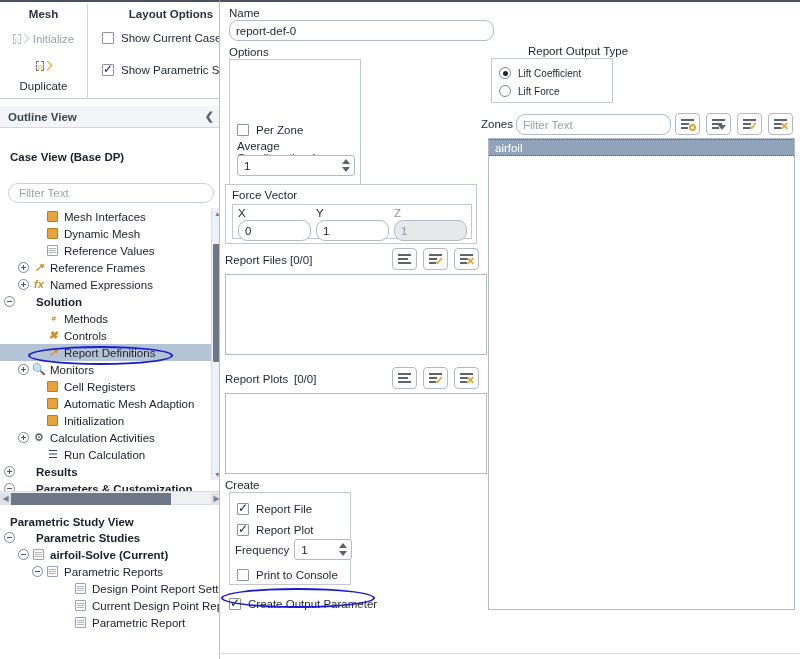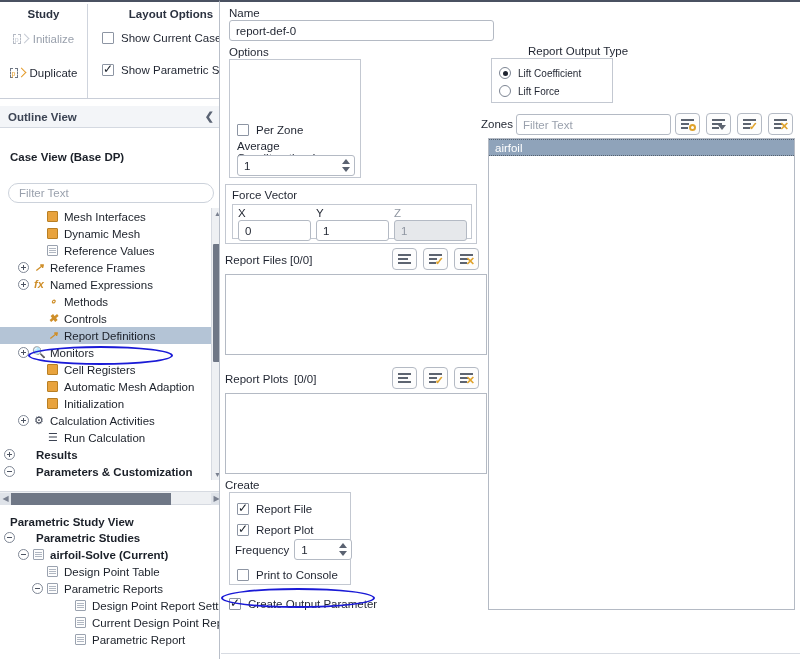--- a/index.html
+++ b/index.html
@@ -169,21 +169,21 @@
   #dialog {
     position: absolute; left: 219px; top: 0; width: 581px; height: 659px;
     background: #ffffff;
     border-left: 1px solid #b9bfc9;
     border-top: 2px solid #4a5161;
   }
   .lbl { font-size: 11.5px; color: #1f2430; }
   .lbl.b { font-weight: normal; }
 
   .txtfield {
-    border: 1px solid #b4bac4; border-radius: 3px; background: #fff;
+    border: 1px solid #b4bac4; border-radius: 9px; background: #fff;
     height: 21px; display: flex; align-items: center; padding: 0 6px;
     font-size: 11.5px; color: #1f2430;
   }
   .txtfield.ro { background: #e6e8eb; color: #8f96a1; }
   .txtfield.ph { color: #9aa1ad; }
 
   .grp {
     border: 1px solid #c3c8d1; background: #fff;
   }
 
@@ -266,30 +266,30 @@
 </style>
 </head>
 <body>
 
 <div id="root">
 
   <div id="app-bg">
 
     <div class="ribbon">
       <div class="ribbon-group study">
-        <div class="ribbon-title">Study</div>
+        <div class="ribbon-title">Mesh</div>
         <div class="rb-item disabled">
           <span class="rb-icon disabled">
               <span class="bx"></span>
               <span class="pp">p</span>
               <span class="ar"></span>
             </span>
           <span>Initialize</span>
         </div>
-        <div class="rb-item" style="margin-top:8px;">
+        <div class="rb-item" style="margin-top:8px;flex-direction:column;">
           <span class="rb-icon">
               <span class="bx"></span>
               <span class="pp">p</span>
               <span class="ar"></span>
             </span>
           <span>Duplicate</span>
         </div>
       </div>
       <div class="ribbon-group layout">
         <div class="ribbon-title">Layout Options</div>
@@ -342,20 +342,25 @@
         <div class="tnode ind1">
           <span class="toggle plus"></span>
           <span class="ticon glyph">↗</span>
           <span>Reference Frames</span>
         </div>
         <div class="tnode ind1">
           <span class="toggle plus"></span>
           <span class="ticon glyph">fx</span>
           <span>Named Expressions</span>
         </div>
+        <div class="tnode ind0 bold">
+          <span class="toggle"></span>
+          <span class="ticon"></span>
+          <span>Solution</span>
+        </div>
         <div class="tnode ind2">
           <span class="toggle none"></span>
           <span class="ticon glyph">∘</span>
           <span>Methods</span>
         </div>
         <div class="tnode ind2">
           <span class="toggle none"></span>
           <span class="ticon glyph">✖</span>
           <span>Controls</span>
         </div>
@@ -434,27 +439,20 @@
           <span>Parametric Studies</span>
         </div>
         <div class="tnode ind1 bold">
           <span class="toggle"></span>
           <span class="ticon doc">
             <span class="sq"></span>
           </span>
           <span>airfoil-Solve (Current)</span>
         </div>
         <div class="tnode ind2">
-          <span class="toggle none"></span>
-          <span class="ticon doc">
-            <span class="sq"></span>
-          </span>
-          <span>Design Point Table</span>
-        </div>
-        <div class="tnode ind2">
           <span class="toggle"></span>
           <span class="ticon doc">
             <span class="sq"></span>
           </span>
           <span>Parametric Reports</span>
         </div>
         <div class="tnode ind4">
           <span class="toggle none"></span>
           <span class="ticon doc">
             <span class="sq"></span>
@@ -479,21 +477,21 @@
   </div>
 
   <div id="dialog">
 
     <div style="position:absolute;left:9px;top:5px;" class="lbl">Name</div>
     <div class="txtfield" style="position:absolute;left:9px;top:18px;width:265px;">
       <span>report-def-0</span>
     </div>
 
     <div style="position:absolute;left:9px;top:44px;" class="lbl b">Options</div>
-    <div class="grp" style="position:absolute;left:9px;top:57px;width:132px;height:119px;">
+    <div class="grp" style="position:absolute;left:9px;top:57px;width:132px;height:146px;">
       <div class="chk-line" style="position:absolute;left:7px;top:58px;">
         <span class="cb"></span>
         <span>Per Zone</span>
       </div>
       <div class="lbl" style="position:absolute;left:7px;top:80px;">Average Over(Iterations)</div>
       <div class="spin" style="position:absolute;left:7px;top:95px;width:118px;">
         <span>1</span>
         <span class="up"></span>
         <span class="dn"></span>
       </div>

